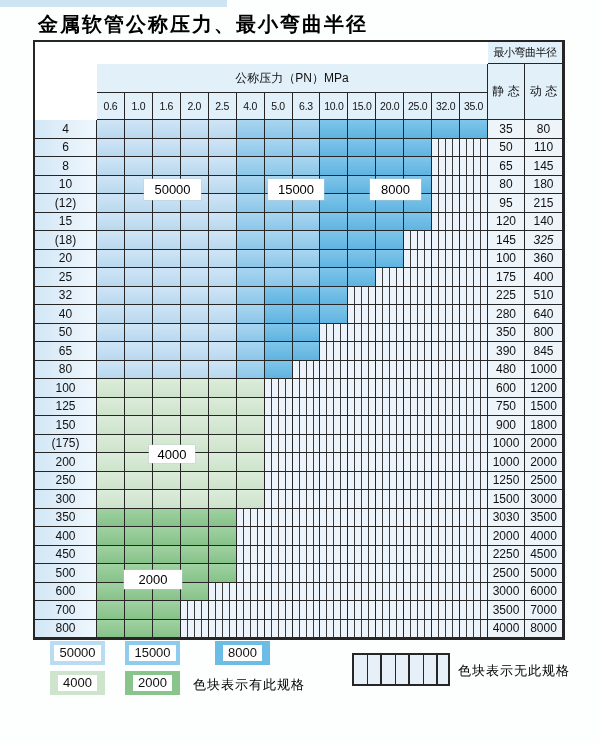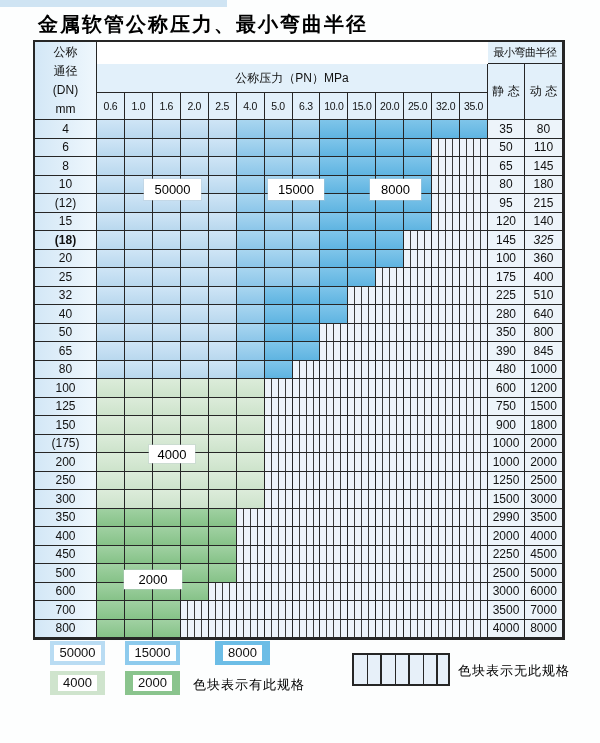--- a/index.html
+++ b/index.html
@@ -82,26 +82,20 @@
 </style>
 </head>
 <body>
 
 <div class="top-strip"></div>
 
 <h1 class="page-title">金属软管公称压力、最小弯曲半径</h1>
 
 <div class="table-wrap">
   <div class="grid" id="grid">
-    <div class="dnh" style="grid-area:1/1/4/2;">
-      <span>公称</span>
-      <span>通径</span>
-      <span>(DN)</span>
-      <span>mm</span>
-    </div>
     <div class="hc radius" style="grid-area:1/16/2/18;">最小弯曲半径</div>
     <div class="hc" style="grid-area:2/16/4/17;">静 态</div>
     <div class="hc" style="grid-area:2/2/3/16;">公称压力（PN）MPa</div>
     <div class="hc" style="grid-area:2/17/4/18;">动 态</div>
   <div class="hc tick" style="grid-area: 3 / 2 / 4 / 3;">0.6</div>
       <div class="hc tick" style="grid-area: 3 / 3 / 4 / 4; text-align: right;">1.0</div>
       <div class="hc tick" style="grid-area: 3 / 4 / 4 / 5;">1.6</div>
       <div class="hc tick" style="grid-area: 3 / 5 / 4 / 6;">2.0</div>
       <div class="hc tick" style="grid-area: 3 / 6 / 4 / 7;">2.5</div>
       <div class="hc tick" style="grid-area: 3 / 7 / 4 / 8;">4.0</div>
@@ -208,21 +202,21 @@
       <div class="bc cM" style="grid-area: 9 / 8 / 10 / 9;"></div>
       <div class="bc cM" style="grid-area: 9 / 9 / 10 / 10;"></div>
       <div class="bc cD" style="grid-area: 9 / 10 / 10 / 11;"></div>
       <div class="bc cD" style="grid-area: 9 / 11 / 10 / 12;"></div>
       <div class="bc cD" style="grid-area: 9 / 12 / 10 / 13;"></div>
       <div class="bc cD" style="grid-area: 9 / 13 / 10 / 14;"></div>
       <div class="bc cx" style="grid-area: 9 / 14 / 10 / 15;"></div>
       <div class="bc cx" style="grid-area: 9 / 15 / 10 / 16;"></div>
       <div class="bc vc" style="grid-area: 9 / 16 / 10 / 17;">120</div>
       <div class="bc vc" style="grid-area: 9 / 17 / 10 / 18;">140</div>
-      <div class="bc dnc" style="grid-area: 10 / 1 / 11 / 2; font-weight: bold;">(18)</div>
+      <div class="bc dnc" style="grid-area: 10 / 1 / 11 / 2;">(18)</div>
       <div class="bc cL" style="grid-area: 10 / 2 / 11 / 3;"></div>
       <div class="bc cL" style="grid-area: 10 / 3 / 11 / 4;"></div>
       <div class="bc cL" style="grid-area: 10 / 4 / 11 / 5;"></div>
       <div class="bc cL" style="grid-area: 10 / 5 / 11 / 6;"></div>
       <div class="bc cL" style="grid-area: 10 / 6 / 11 / 7;"></div>
       <div class="bc cM" style="grid-area: 10 / 7 / 11 / 8;"></div>
       <div class="bc cM" style="grid-area: 10 / 8 / 11 / 9;"></div>
       <div class="bc cM" style="grid-area: 10 / 9 / 11 / 10;"></div>
       <div class="bc cD" style="grid-area: 10 / 10 / 11 / 11;"></div>
       <div class="bc cD" style="grid-area: 10 / 11 / 11 / 12;"></div>
@@ -478,21 +472,21 @@
       <div class="bc cG" style="grid-area: 25 / 6 / 26 / 7;"></div>
       <div class="bc cx" style="grid-area: 25 / 7 / 26 / 8;"></div>
       <div class="bc cx" style="grid-area: 25 / 8 / 26 / 9;"></div>
       <div class="bc cx" style="grid-area: 25 / 9 / 26 / 10;"></div>
       <div class="bc cx" style="grid-area: 25 / 10 / 26 / 11;"></div>
       <div class="bc cx" style="grid-area: 25 / 11 / 26 / 12;"></div>
       <div class="bc cx" style="grid-area: 25 / 12 / 26 / 13;"></div>
       <div class="bc cx" style="grid-area: 25 / 13 / 26 / 14;"></div>
       <div class="bc cx" style="grid-area: 25 / 14 / 26 / 15;"></div>
       <div class="bc cx" style="grid-area: 25 / 15 / 26 / 16;"></div>
-      <div class="bc vc" style="grid-area: 25 / 16 / 26 / 17;">2990</div>
+      <div class="bc vc" style="grid-area: 25 / 16 / 26 / 17;">3030</div>
       <div class="bc vc" style="grid-area: 25 / 17 / 26 / 18;">3500</div>
       <div class="bc dnc" style="grid-area: 26 / 1 / 27 / 2;">400</div>
       <div class="bc cG" style="grid-area: 26 / 2 / 27 / 3;"></div>
       <div class="bc cG" style="grid-area: 26 / 3 / 27 / 4;"></div>
       <div class="bc cG" style="grid-area: 26 / 4 / 27 / 5;"></div>
       <div class="bc cG" style="grid-area: 26 / 5 / 27 / 6;"></div>
       <div class="bc cG" style="grid-area: 26 / 6 / 27 / 7;"></div>
       <div class="bc cx" style="grid-area: 26 / 7 / 27 / 8;"></div>
       <div class="bc cx" style="grid-area: 26 / 8 / 27 / 9;"></div>
       <div class="bc cx" style="grid-area: 26 / 9 / 27 / 10;"></div>

